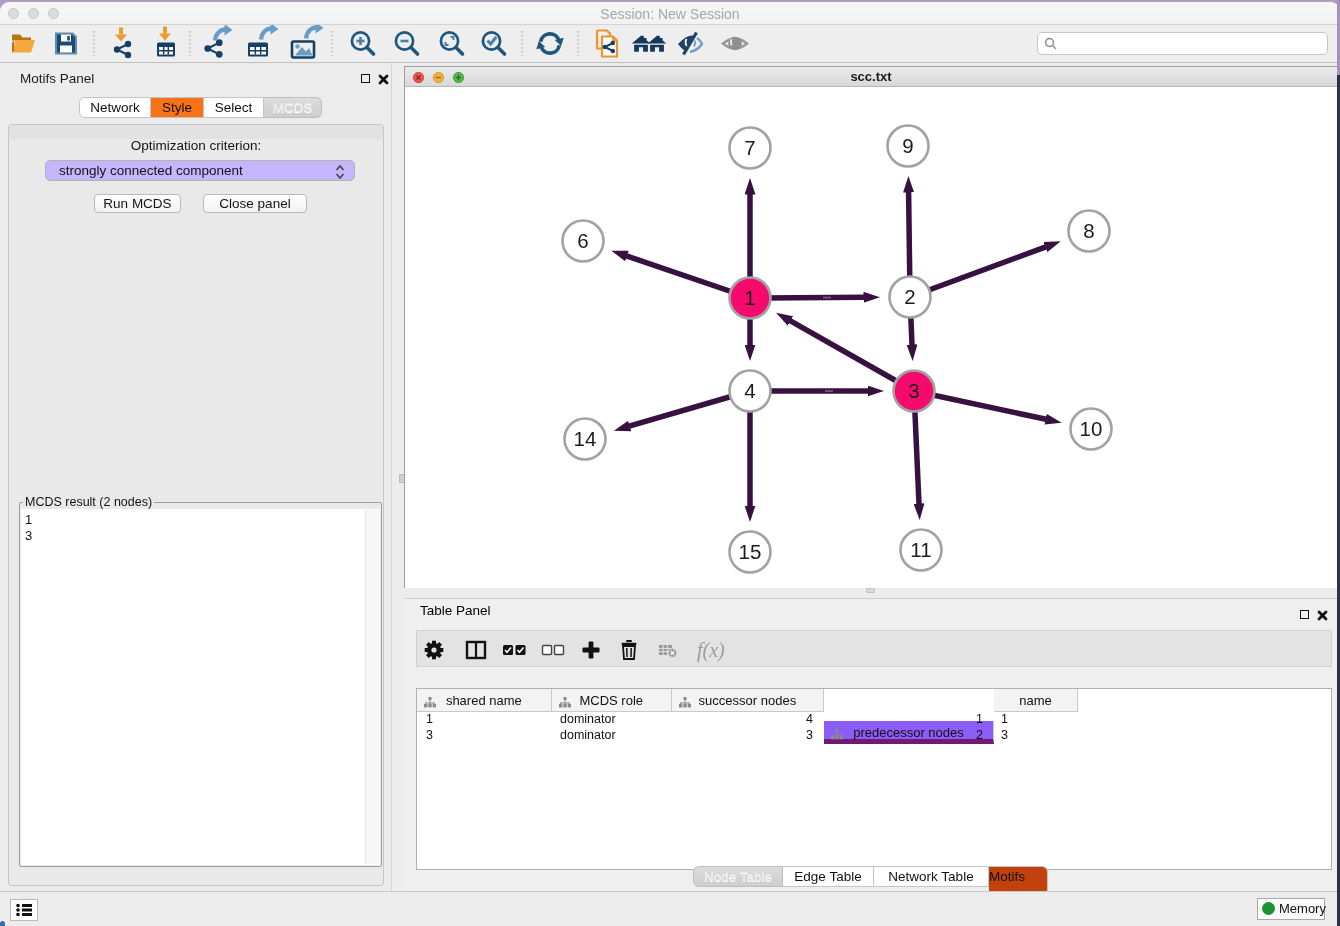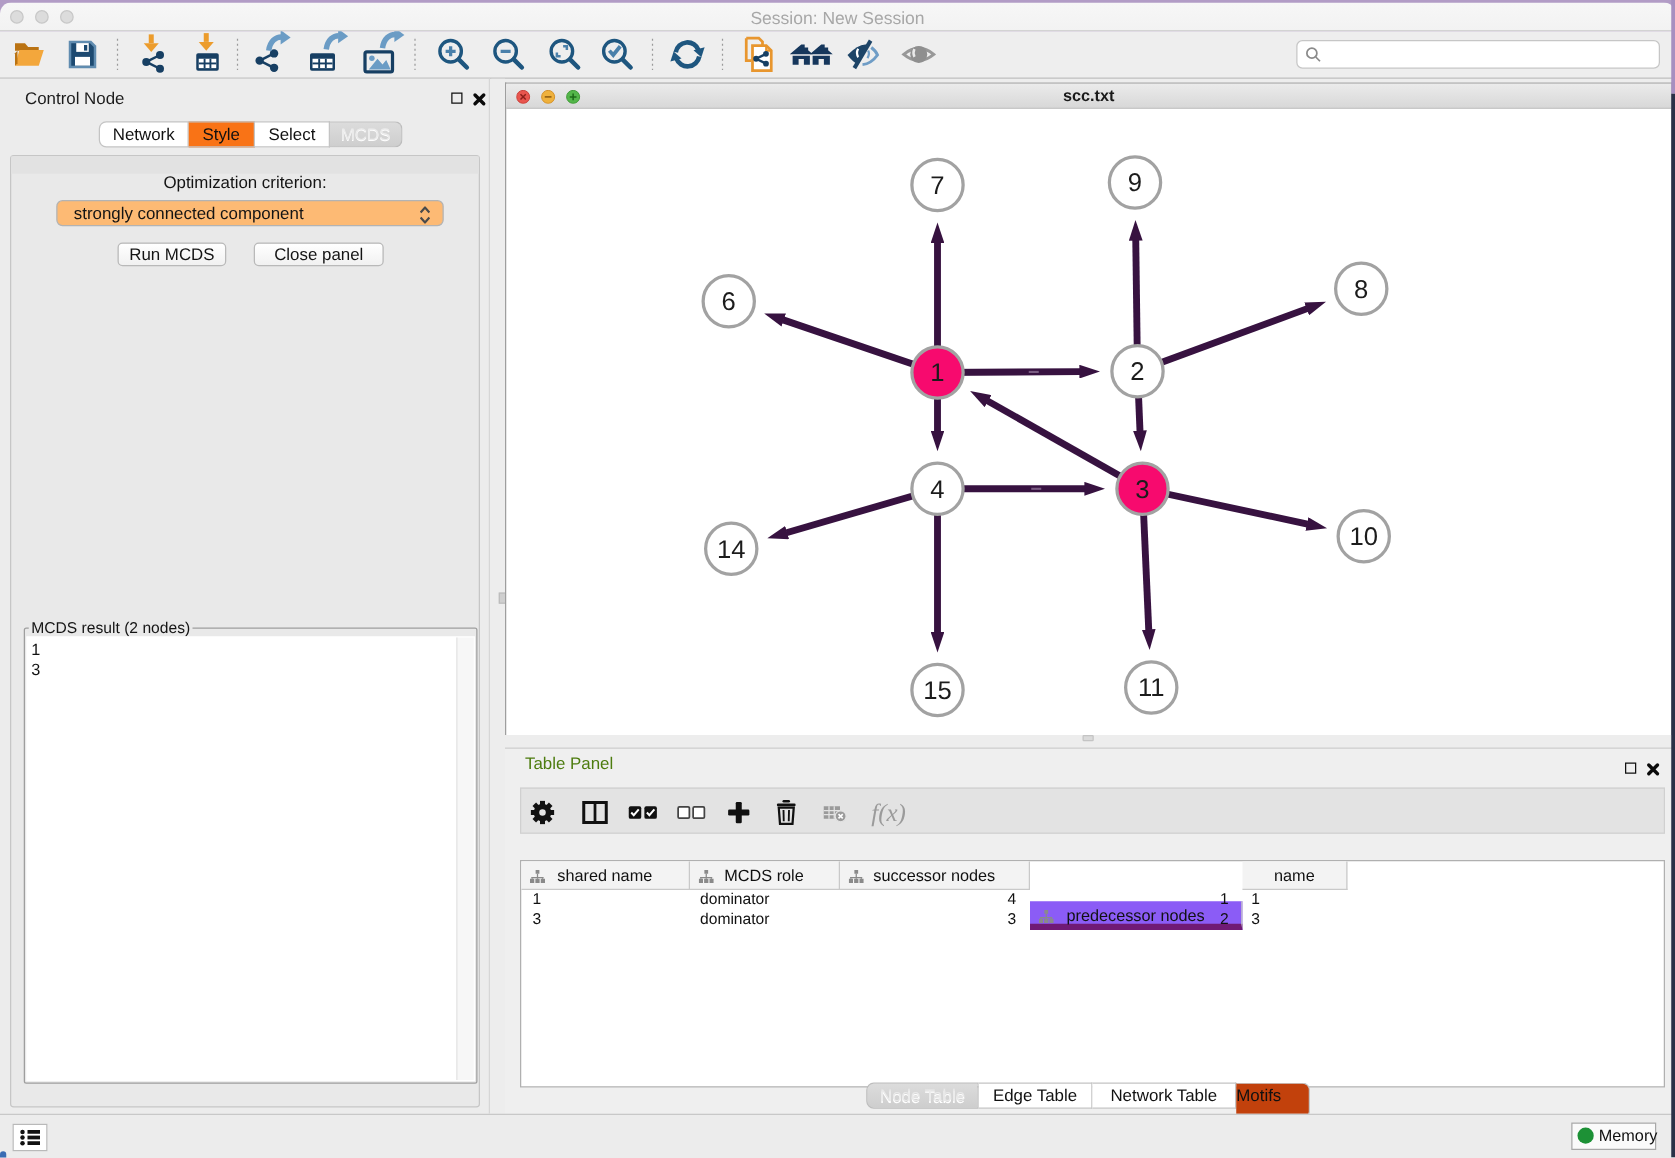--- a/index.html
+++ b/index.html
@@ -154,35 +154,35 @@
     </div>
   <div class="abs" style="left:1037px;top:7px;width:291px;height:23px;background:#fff;border:1px solid #c6c6c6;border-radius:5px;">
     <svg width="14" height="14" style="position:absolute;left:6px;top:4px;" viewBox="0 0 14 14">
         <circle cx="5.5" cy="5.5" r="4" fill="none" stroke="#8a8a8a" stroke-width="1.4"></circle>
         <line x1="8.6" y1="8.6" x2="12" y2="12" stroke="#8a8a8a" stroke-width="1.4"></line>
       </svg>
   </div>
 </div>
 
 <div id="ctrlpanel" class="abs" style="left:0;top:63px;width:392px;height:828px;background:#ececec;border-right:1px solid #d6d6d6;">
-  <div class="abs" style="left:20px;top:8px;font-size:13.5px;color:#1c1c1c;">Control Node</div>
+  <div class="abs" style="left:20px;top:8px;font-size:13.5px;color:#1c1c1c;">Motifs Panel</div>
   <div class="abs" style="left:361px;top:11px;width:9px;height:9px;border:1.6px solid #111;"></div>
   <svg class="abs" style="left:378px;top:11px;" width="11" height="11" viewBox="0 0 12 12">
       <path d="M2.2,2.2 L9.8,9.8 M9.8,2.2 L2.2,9.8" stroke="#0a0a0a" stroke-width="3" stroke-linecap="round"></path>
     </svg>
 
   <div class="abs" style="left:79px;top:34px;width:72px;height:21px;background:#fff;border:1px solid #c4c4c4;border-radius:6px 0 0 6px;text-align:center;font-size:13.5px;line-height:20px;color:#111;">Network</div>
   <div class="abs" style="left:151px;top:34px;width:53px;height:21px;background:#f97316;border:1px solid #c4c4c4;border-left:none;text-align:center;font-size:13.5px;line-height:20px;color:#111;">Style</div>
   <div class="abs" style="left:204px;top:34px;width:60px;height:21px;background:#fff;border:1px solid #c4c4c4;border-left:none;text-align:center;font-size:13.5px;line-height:20px;color:#111;">Select</div>
   <div class="abs" style="left:264px;top:34px;width:58px;height:21px;background:linear-gradient(#dcdcdc,#cecece);border:1px solid #bdbdbd;border-left:none;border-radius:0 6px 6px 0;text-align:center;font-size:13.5px;line-height:20px;color:#ebebeb;text-shadow:0 1px 0 #fff;">MCDS</div>
 
   <div class="abs" style="left:8px;top:61px;width:376px;height:762px;background:#e9e9e9;border:1px solid #c6c6c6;border-radius:3px;">
     <div class="abs" style="left:0;top:0;width:374px;height:14px;background:#e2e2e2;"></div>
     <div class="abs" style="left:0;top:13px;width:374px;text-align:center;font-size:13.5px;color:#141414;">Optimization criterion:</div>
-    <div class="abs" style="left:36px;top:35px;width:310px;height:21px;background:#fdba74;border:1px solid #b3b3b3;border-radius:5px;font-size:13.5px;line-height:19px;color:#141414;padding-left:13px;">strongly connected component
+    <div class="abs" style="left:36px;top:35px;width:310px;height:21px;background:#c4b5fd;border:1px solid #b3b3b3;border-radius:5px;font-size:13.5px;line-height:19px;color:#141414;padding-left:13px;">strongly connected component
       <svg class="abs" style="right:9px;top:3.5px;" width="10" height="14" viewBox="0 0 10 14">
           <path d="M1.5,5 L5,1 L8.5,5" fill="none" stroke="#4a4a4a" stroke-width="1.7"></path>
           <path d="M1.5,9 L5,13 L8.5,9" fill="none" stroke="#4a4a4a" stroke-width="1.7"></path>
         </svg>
     </div>
     <div class="abs" style="left:85px;top:69px;width:87px;height:19px;background:linear-gradient(#ffffff,#f1f1f1);border:1px solid #b9b9b9;border-radius:4px;text-align:center;font-size:13.5px;line-height:17px;color:#141414;">Run MCDS</div>
     <div class="abs" style="left:194px;top:69px;width:104px;height:19px;background:linear-gradient(#ffffff,#f1f1f1);border:1px solid #b9b9b9;border-radius:4px;text-align:center;font-size:13.5px;line-height:17px;color:#141414;">Close panel</div>
 
     <div class="abs" style="left:10px;top:377px;width:363px;height:365px;border:1px solid #9e9e9e;border-radius:2px;"></div>
     <div class="abs" style="left:14px;top:370px;background:#e9e9e9;padding:0 2px;font-size:12.5px;color:#141414;">MCDS result (2 nodes)</div>
@@ -251,21 +251,21 @@
 <text x="686" y="348" font-size="20.5" fill="#1c1c1c" text-anchor="middle">10</text>
 <text x="516" y="469" font-size="20.5" fill="#1c1c1c" text-anchor="middle">11</text>
 <text x="180" y="358" font-size="20.5" fill="#1c1c1c" text-anchor="middle">14</text>
 <text x="345" y="471" font-size="20.5" fill="#1c1c1c" text-anchor="middle">15</text>
 </svg>
 </div>
 
 <div class="abs" style="left:866px;top:588px;width:9px;height:5px;background:#dadada;border:1px solid #c4c4c4;border-radius:1px;"></div>
 
 <div id="tablepanel" class="abs" style="left:404px;top:598px;width:934px;height:293px;background:#efefef;border-top:1px solid #cdcdcd;">
-  <div class="abs" style="left:16px;top:4px;font-size:13.5px;color:#4d7c0f;">Table Panel</div>
+  <div class="abs" style="left:16px;top:4px;font-size:13.5px;color:#000000;">Table Panel</div>
   <div class="abs" style="left:896px;top:11px;width:9px;height:9px;border:1.6px solid #111;"></div>
   <svg class="abs" style="left:913px;top:11px;" width="11" height="11" viewBox="0 0 12 12">
       <path d="M2.2,2.2 L9.8,9.8 M9.8,2.2 L2.2,9.8" stroke="#0a0a0a" stroke-width="3" stroke-linecap="round"></path>
     </svg>
 
   <div id="ttoolbar" class="abs" style="left:12px;top:31px;width:916px;height:37px;background:#e3e3e3;border:1px solid #d0d0d0;">
       <svg width="914" height="38" viewBox="0 0 914 38" style="position:absolute;left:0;top:0;">
         <g transform="translate(2,19)">
           <g transform="translate(15,0)">
             <rect x="-2" y="-9.3" width="4" height="4.4" fill="#111" transform="rotate(0)"></rect>

